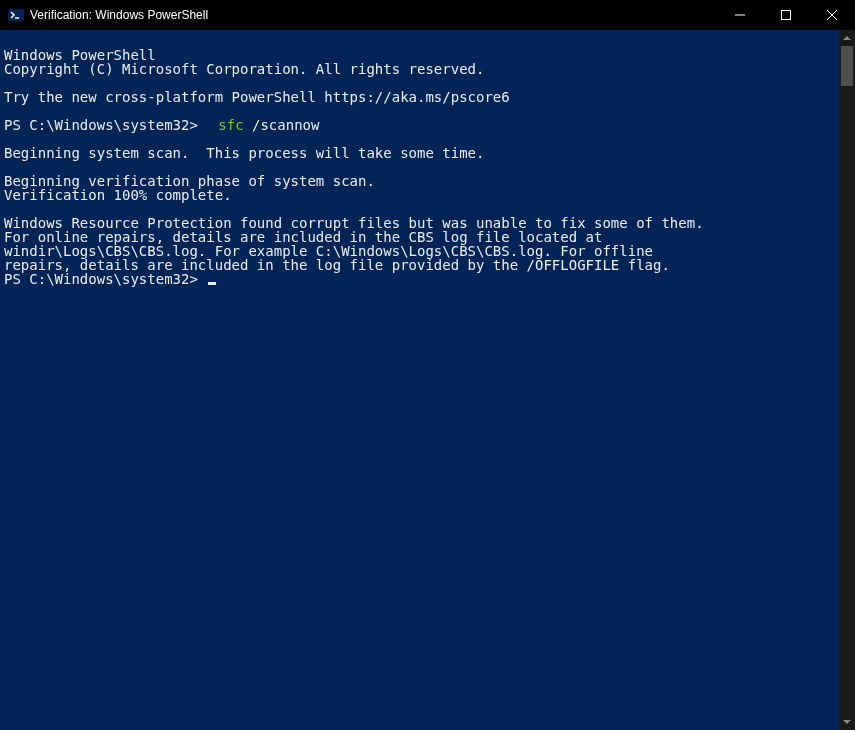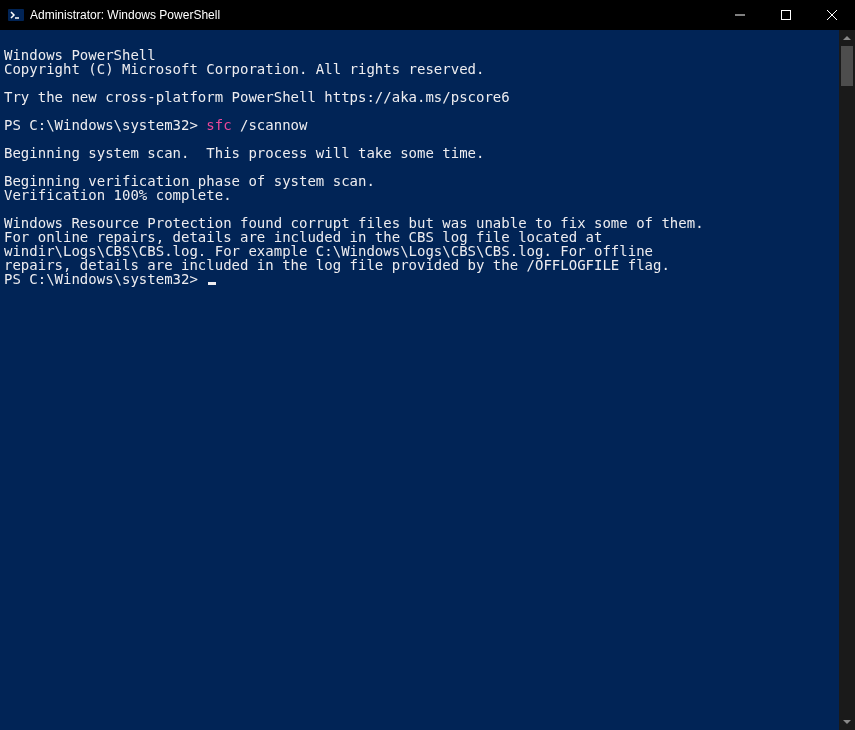--- a/index.html
+++ b/index.html
@@ -69,21 +69,22 @@
       background: #012456;
       color: #eeedf0;
       padding: 18px 0 4px 4px;
       font-size: 14px;
       line-height: 14px;
       white-space: pre;
       overflow: hidden;
       font-family: Consolas, 'Lucida Console', monospace;
     }
     .cmd {
-      color: #ec4899;
+      color: #84cc16;
+      margin-left: 12px;
     }
     .cursor {
       display: inline-block;
       width: 8px;
       height: 3px;
       background: #eeedf0;
       vertical-align: baseline;
       margin-left: 2px;
       position: relative;
       top: 1px;
@@ -119,21 +120,21 @@
 
 <div class="window">
   <div class="titlebar">
     <span class="titlebar-icon">
       <svg width="16" height="16" viewBox="0 0 16 16">
         <rect x="0" y="2" width="16" height="12" rx="1" fill="#012456"></rect>
         <path d="M3 5 L6 8 L3 11" stroke="#fff" stroke-width="1.5" fill="none"></path>
         <line x1="7" y1="11" x2="11" y2="11" stroke="#fff" stroke-width="1.5"></line>
       </svg>
     </span>
-    <span class="titlebar-title">Administrator: Windows PowerShell</span>
+    <span class="titlebar-title">Verification: Windows PowerShell</span>
     <span class="titlebar-spacer"></span>
     <div class="titlebar-controls">
       <div class="titlebar-btn">
         <svg width="10" height="10" viewBox="0 0 10 10">
             <line x1="0" y1="5" x2="10" y2="5" stroke="#fff" stroke-width="1"></line>
           </svg>
       </div>
       <div class="titlebar-btn">
         <svg width="10" height="10" viewBox="0 0 10 10">
             <rect x="0.5" y="0.5" width="9" height="9" stroke="#fff" stroke-width="1" fill="none"></rect>

